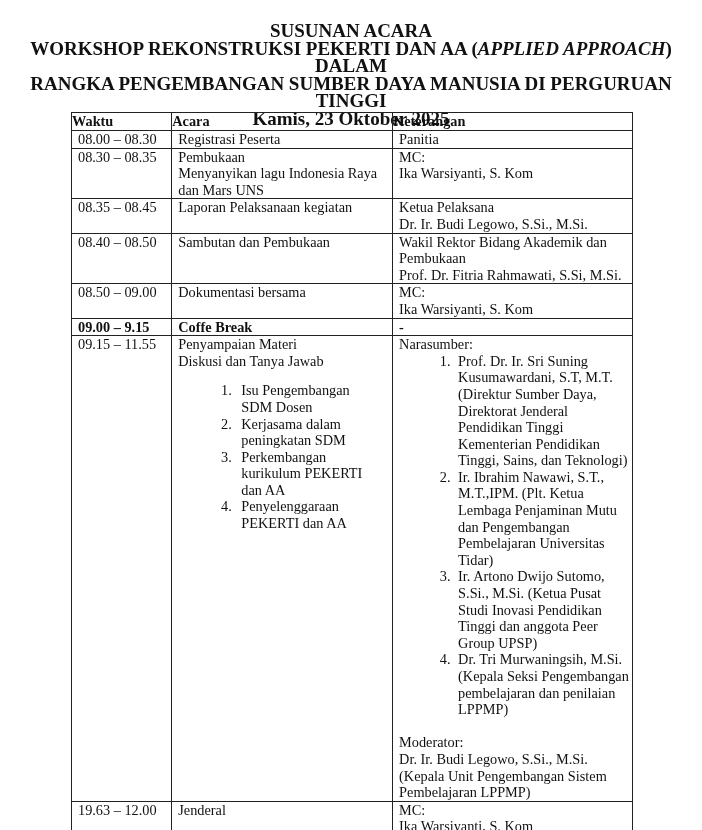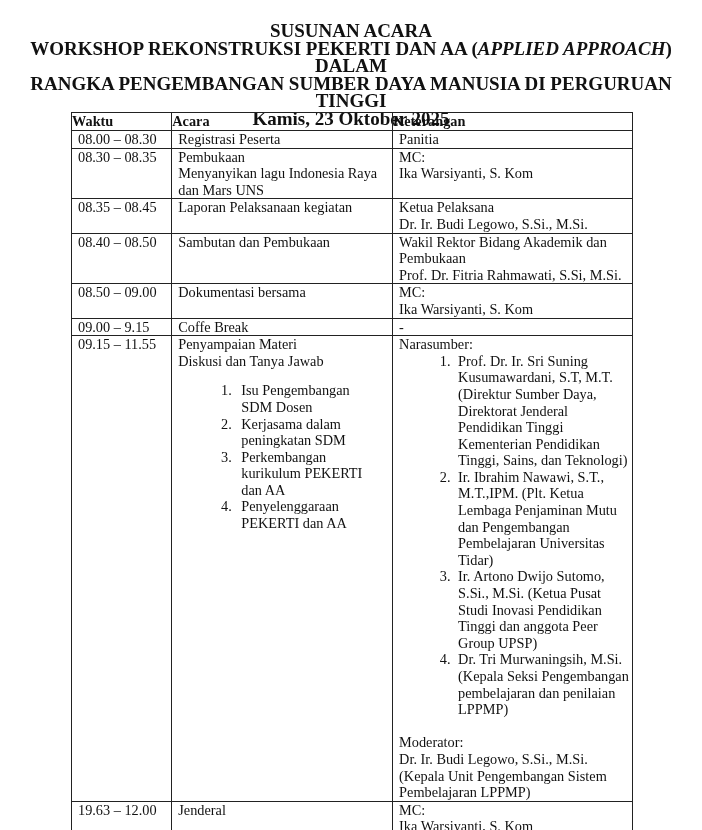--- a/index.html
+++ b/index.html
@@ -24,21 +24,21 @@
   table.agenda tr { }
   col.c1 { width: 101px; }
   col.c2 { width: 221px; }
   col.c3 { width: 240px; }
   .line { display: block; white-space: nowrap; }
   .r1 td { height: 17px; }
   .r2 td { height: 48px; }
   .r3 td { height: 33px; }
   .r4 td { height: 49px; }
   .r5 td { height: 33px; }
-  .r6 td { height: 16px; }
+  .r6 td { height: 16px; font-weight: bold; }
   .r7 td { height: 431px; }
   .r8 td { height: 33px; }
   ol.topics { margin: 13px; padding: 0 0 0 44px; }
   ol.topics li { padding-left: 6px; }
   ol.speakers { margin: 0; padding: 0 0 0 24px; }
   ol.speakers li { padding-left: 4px; margin-left: 31px; }
   ol li { white-space: normal; }
   .gap { display: block; height: 16.6px; }
 </style>
 </head>

